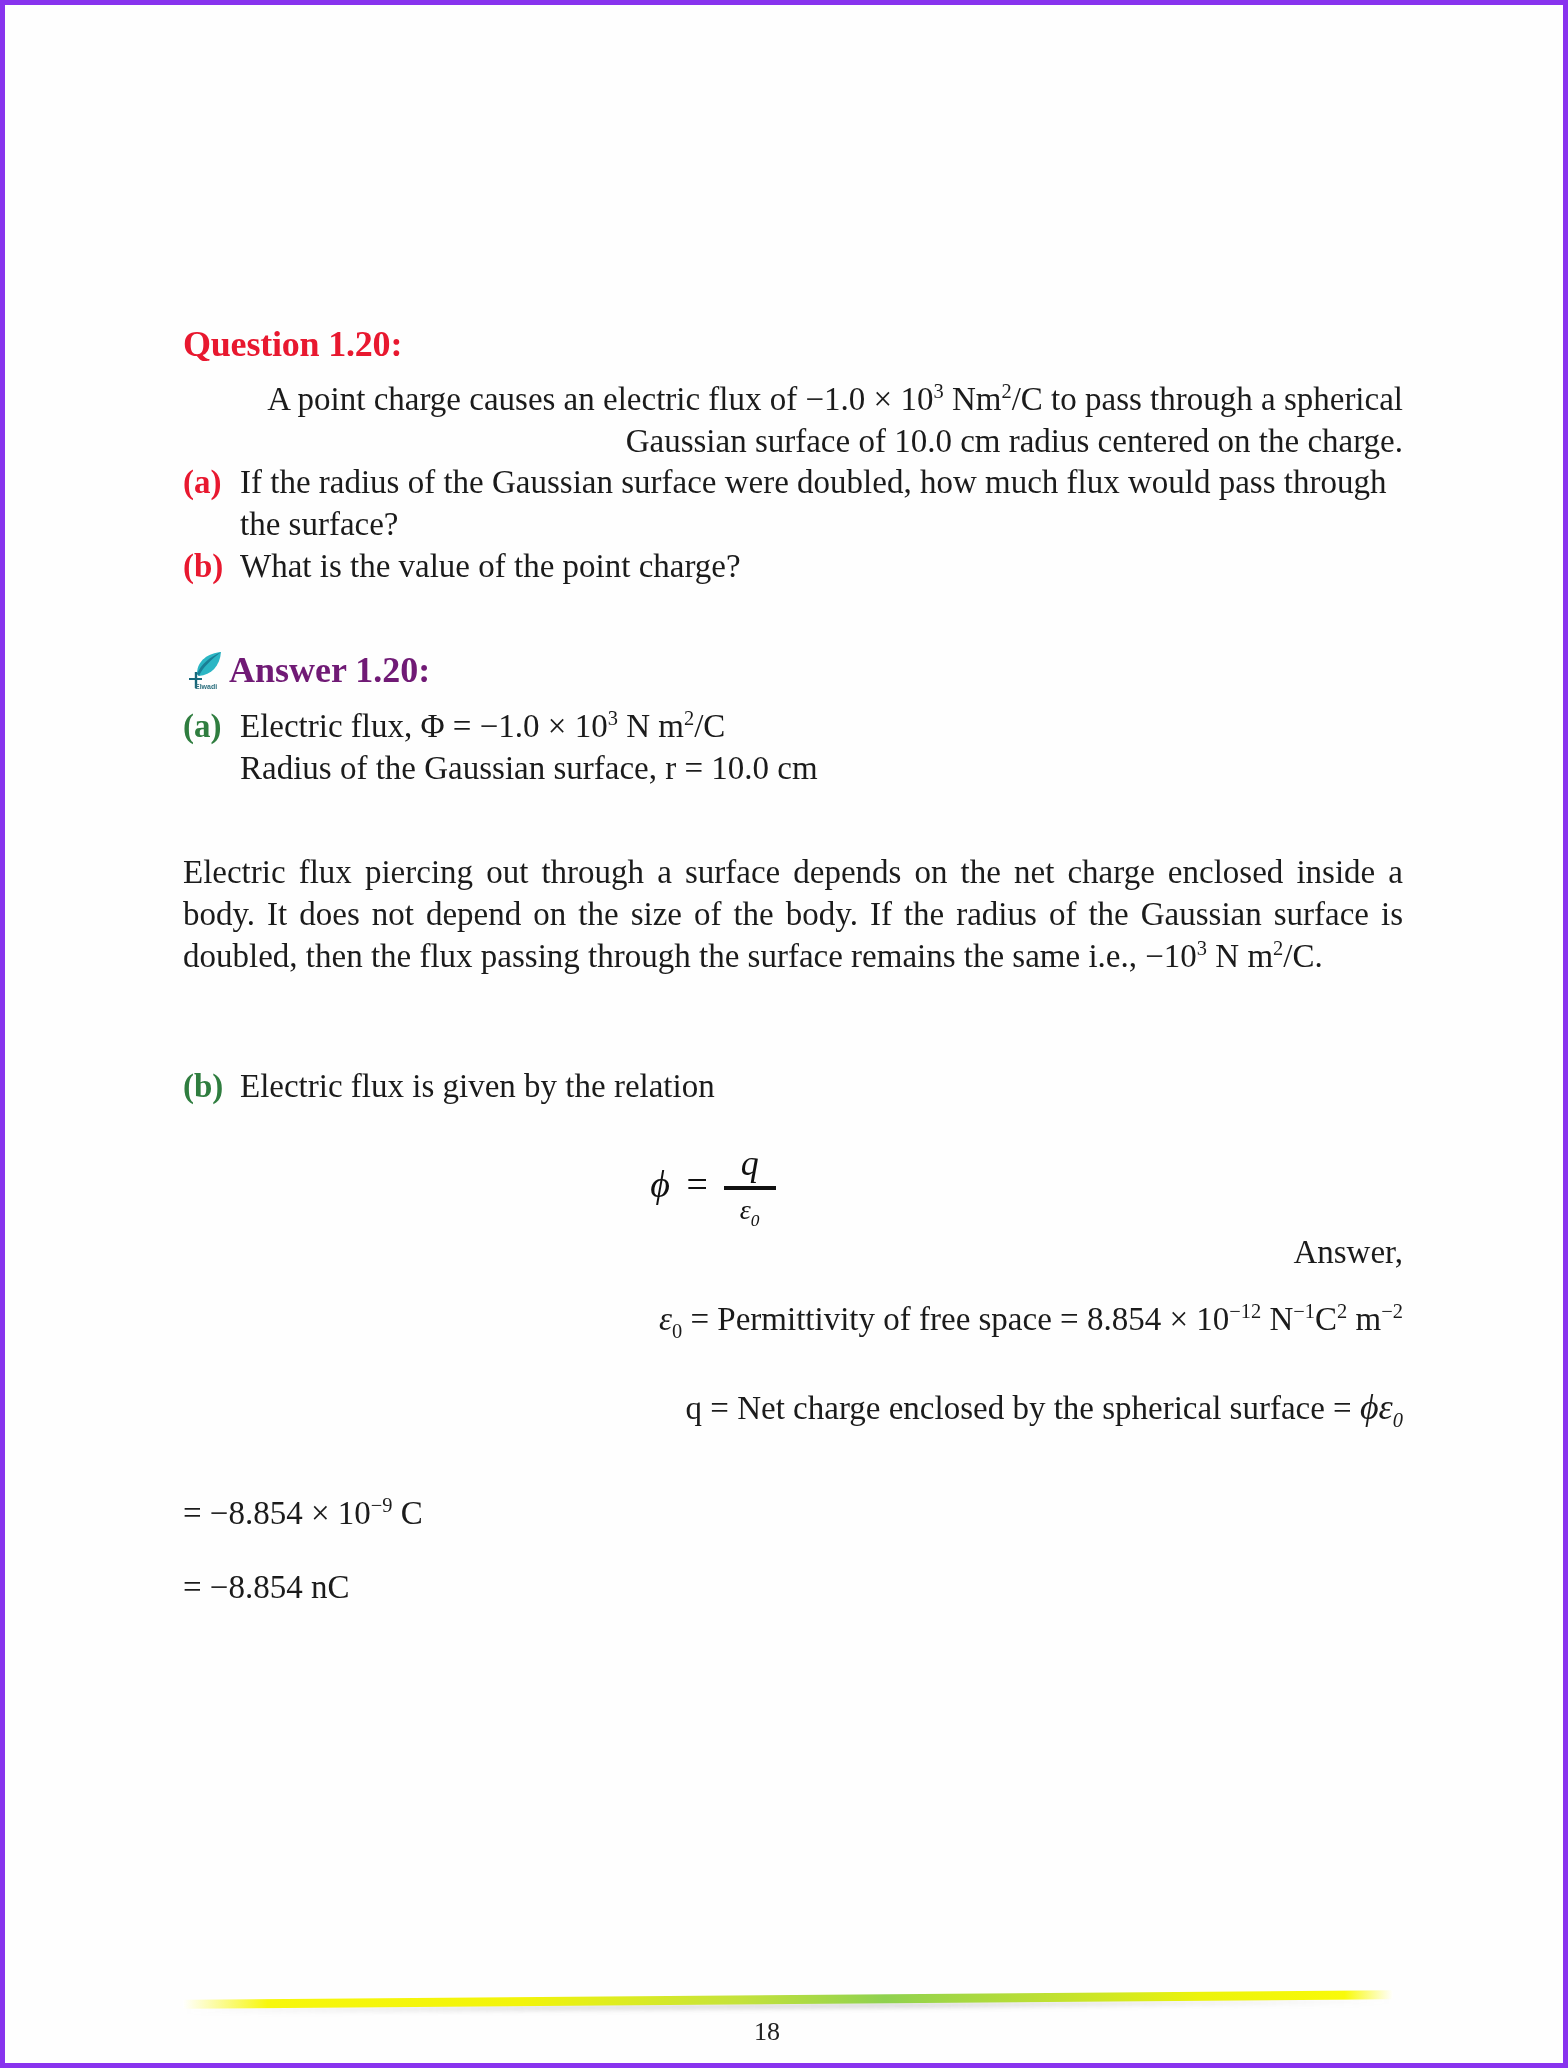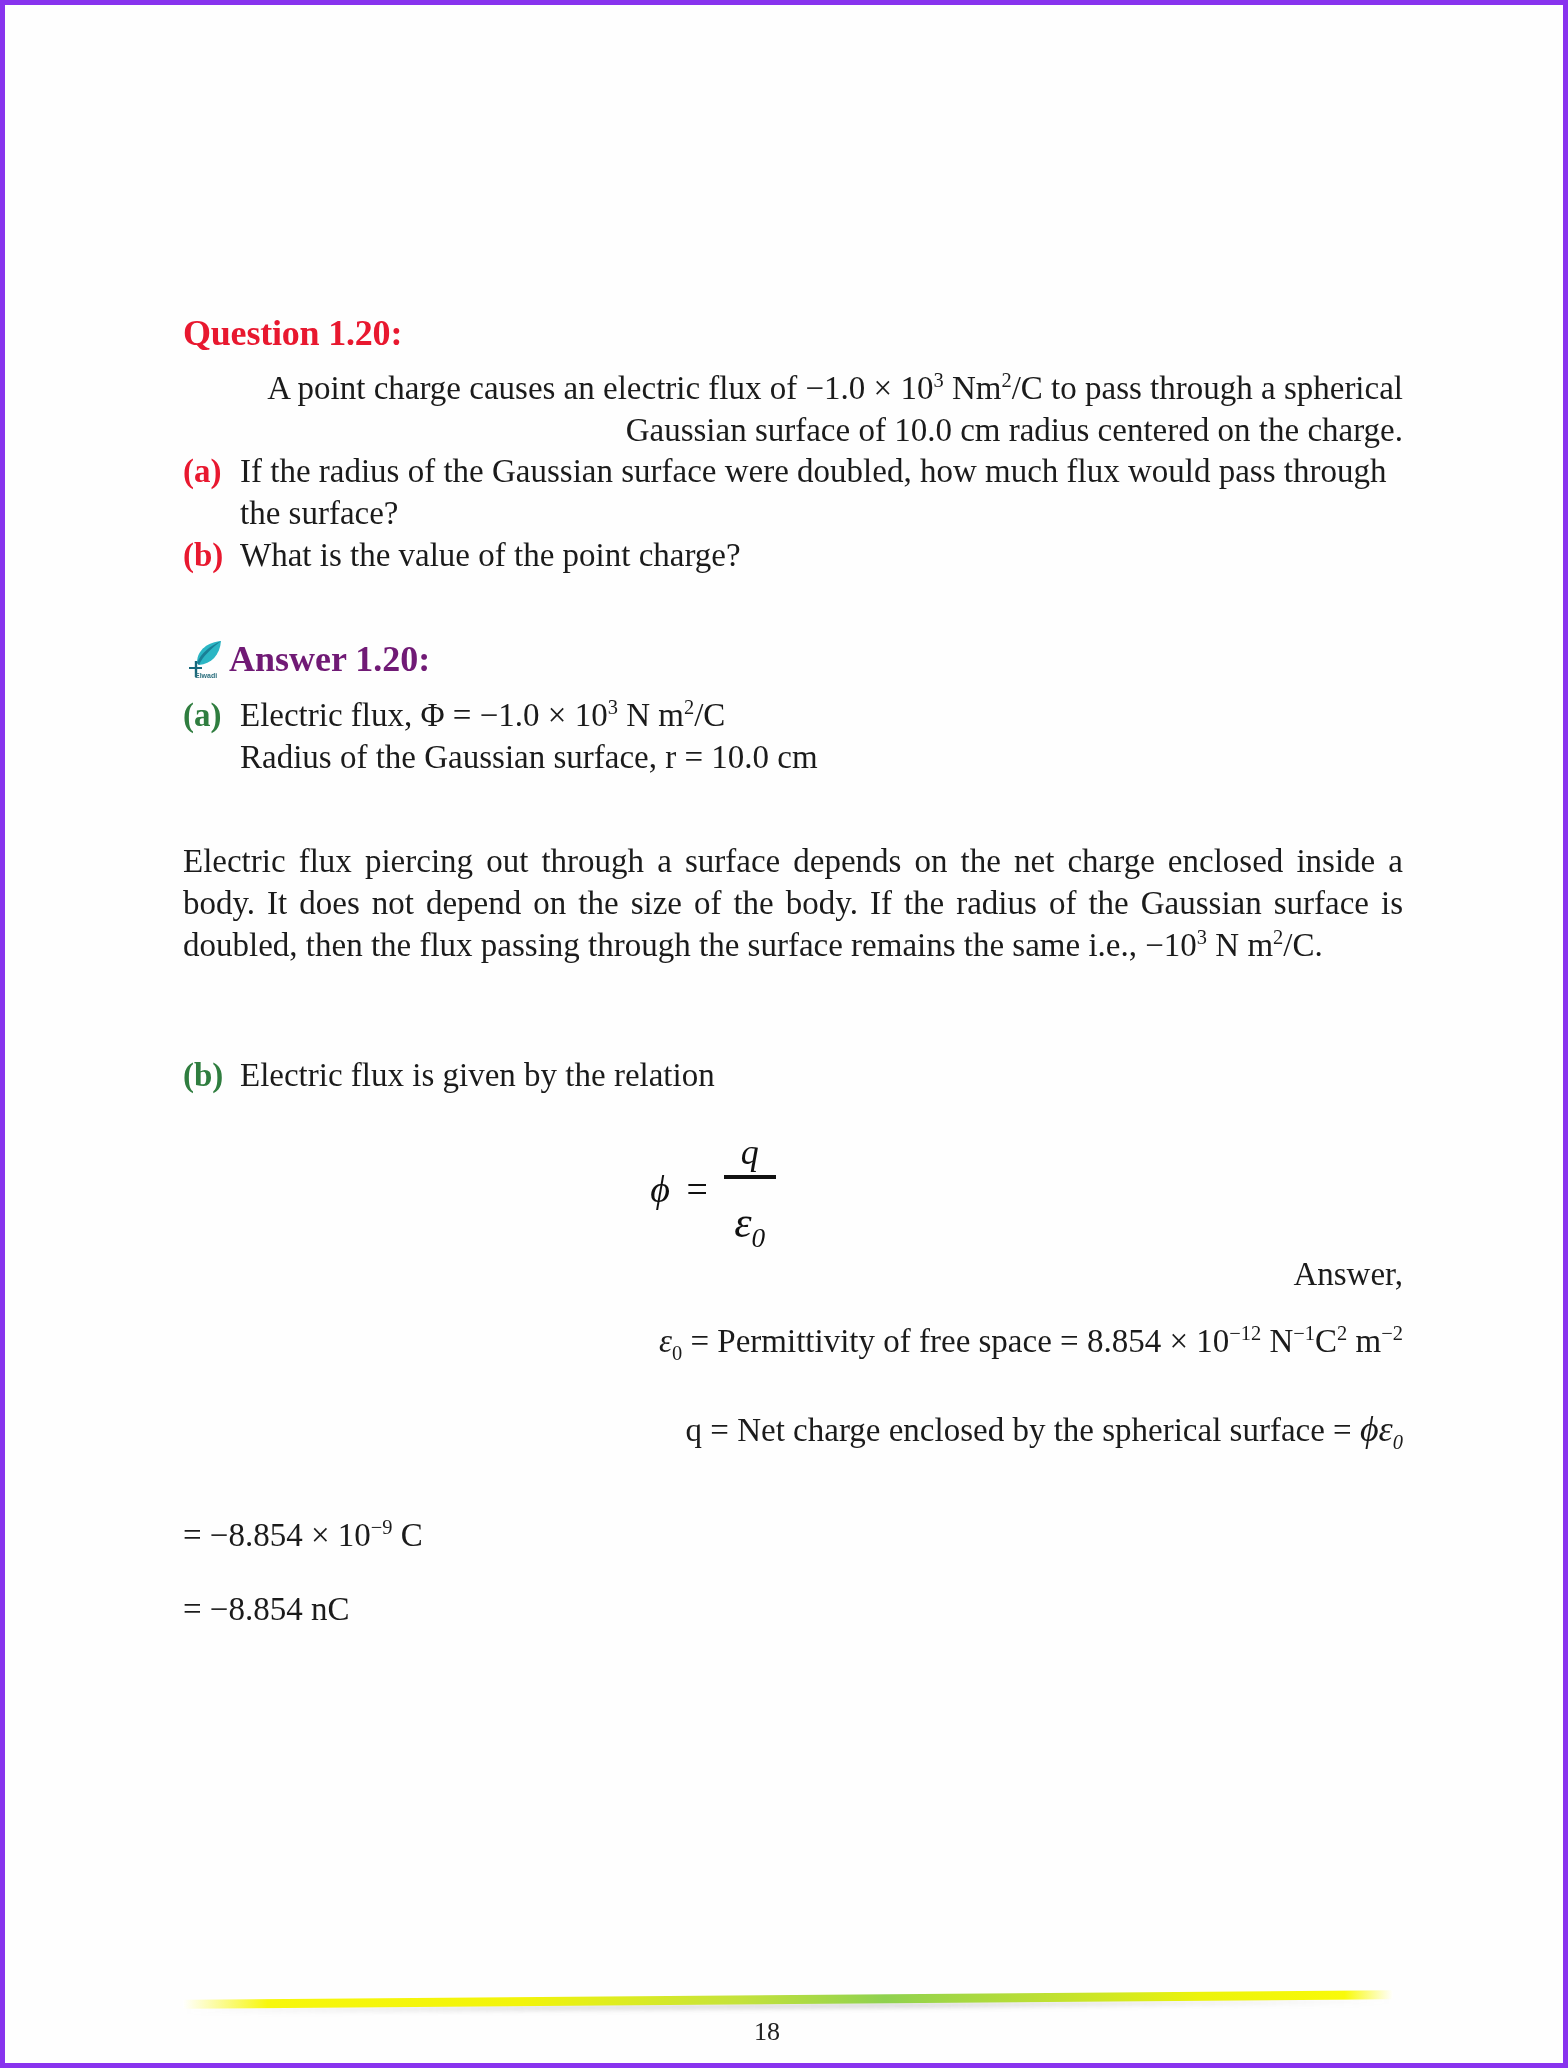--- a/index.html
+++ b/index.html
@@ -25,21 +25,21 @@
   .page-inner {
     position: absolute;
     left: 0; top: 0;
     width: 1558px;
     height: 2058px;
     background: #fefefe;
   }
   .content {
     position: absolute;
     left: 178px;
-    top: 309px;
+    top: 320px;
     width: 1220px;
   }
 
   
   .q-heading {
     color: #e8182f;
     font-weight: bold;
     font-size: 36px;
     letter-spacing: -0.2px;
     margin-bottom: 14px;
@@ -119,21 +119,21 @@
     align-items: center;
     vertical-align: middle;
   }
   .frac .num { padding: 0 10px 2px 10px; font-size: 36px; }
   .frac .bar {
     width: 100%;
     min-width: 52px;
     height: 4px;
     background: #111;
   }
-  .frac .den { padding: 18px 10px 0 10px; font-size: 44px; }
+  .frac .den { padding: 4px 10px 0 10px; font-size: 28px; }
 
   .calc-line {
     font-size: 33px;
     line-height: 1.27;
     color: #1b1b1b;
     margin: 0 0 32px 0;
   }
 
   
   .footer-rule {

